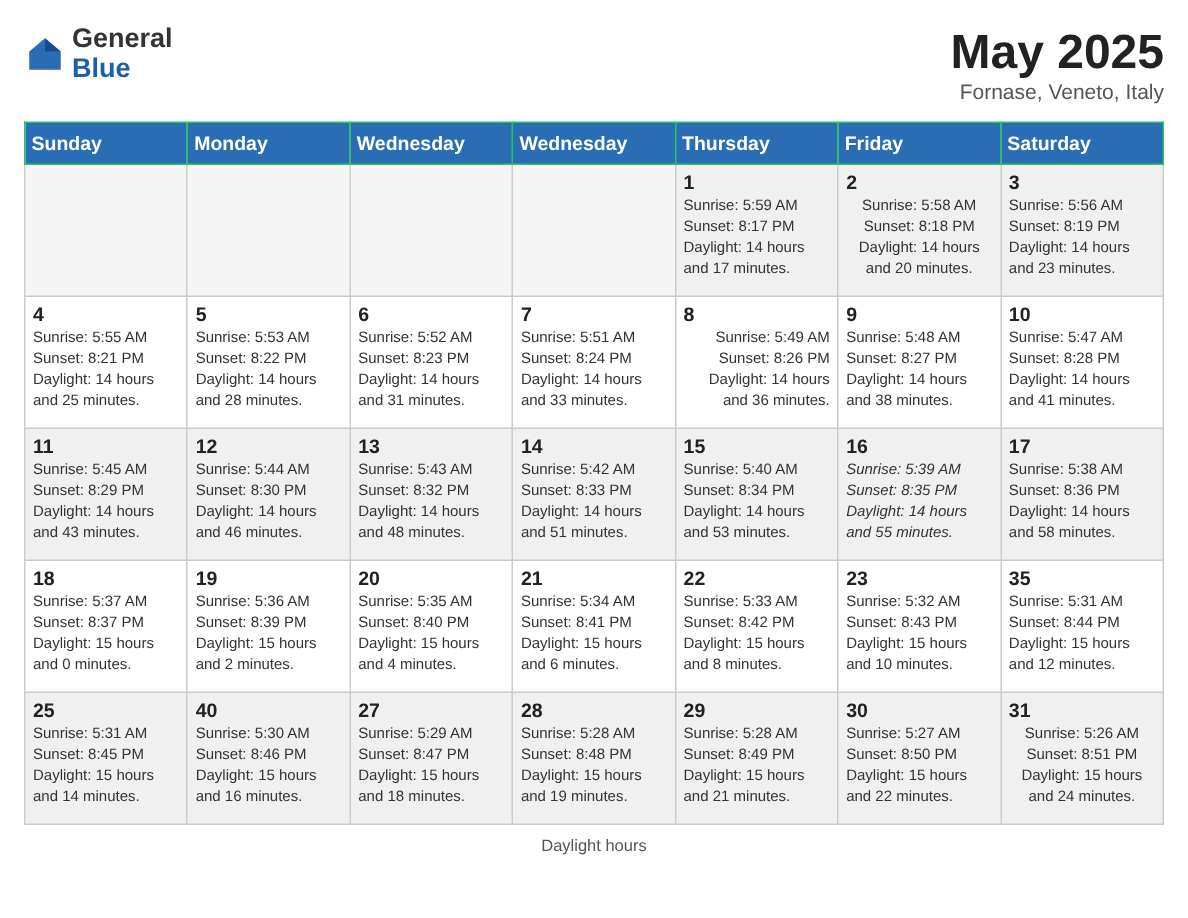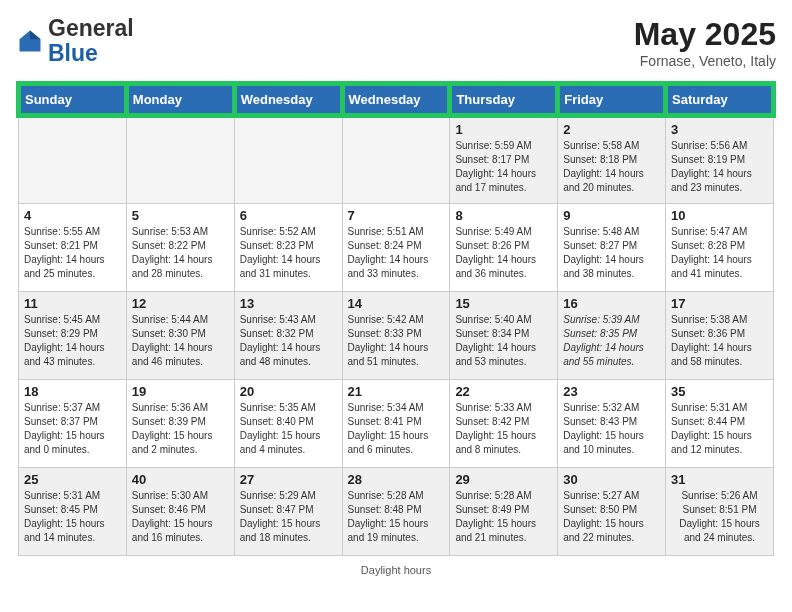--- a/index.html
+++ b/index.html
@@ -15,21 +15,21 @@
       justify-content: space-between;
       align-items: flex-start;
       margin-bottom: 12px;
     }
     .logo {
       display: flex;
       align-items: center;
       gap: 4px;
     }
     .logo-text {
-      font-size: 23px;
+      font-size: 18px;
       font-weight: bold;
       line-height: 1.1;
     }
     .logo-general { color: #333; }
     .logo-blue { color: #1a5fa8; }
     .logo-icon {
       width: 28px;
       height: 28px;
     }
     .title-block {
@@ -50,21 +50,21 @@
       border-collapse: collapse;
       table-layout: fixed;
     }
     th {
       background: #2a6db5;
       color: #fff;
       font-size: 13px;
       font-weight: bold;
       padding: 6px 4px;
       text-align: left;
-      border: 5px solid #22c55e;
+      border: 1px solid #22c55e;
     }
     td {
       border: 1px solid #ccc;
       vertical-align: top;
       padding: 4px 5px;
       font-size: 10.5px;
       color: #333;
       height: 88px;
       background: #fff;
     }
@@ -133,21 +133,21 @@
         <td class="empty"></td>
         <td class="gray">
           <span class="day-num">1</span>
           <div class="day-info" style="white-space: pre-line;">Sunrise: 5:59 AM
 Sunset: 8:17 PM
 Daylight: 14 hours
 and 17 minutes.</div>
         </td>
         <td class="gray">
           <span class="day-num">2</span>
-          <div class="day-info" style="white-space: pre-line;">Sunrise: 5:58 AM
+          <div class="day-info" style="white-space: pre-line; text-align: center;">Sunrise: 5:58 AM
 Sunset: 8:18 PM
 Daylight: 14 hours
 and 20 minutes.</div>
         </td>
         <td class="gray">
           <span class="day-num">3</span>
           <div class="day-info" style="white-space: pre-line;">Sunrise: 5:56 AM
 Sunset: 8:19 PM
 Daylight: 14 hours
 and 23 minutes.</div>
@@ -177,21 +177,21 @@
         </td>
         <td>
           <span class="day-num">7</span>
           <div class="day-info" style="white-space: pre-line;">Sunrise: 5:51 AM
 Sunset: 8:24 PM
 Daylight: 14 hours
 and 33 minutes.</div>
         </td>
         <td>
           <span class="day-num">8</span>
-          <div class="day-info" style="white-space: pre-line;">Sunrise: 5:49 AM
+          <div class="day-info" style="white-space: pre-line; text-align: right;">Sunrise: 5:49 AM
 Sunset: 8:26 PM
 Daylight: 14 hours
 and 36 minutes.</div>
         </td>
         <td>
           <span class="day-num">9</span>
           <div class="day-info" style="white-space: pre-line;">Sunrise: 5:48 AM
 Sunset: 8:27 PM
 Daylight: 14 hours
 and 38 minutes.</div>

